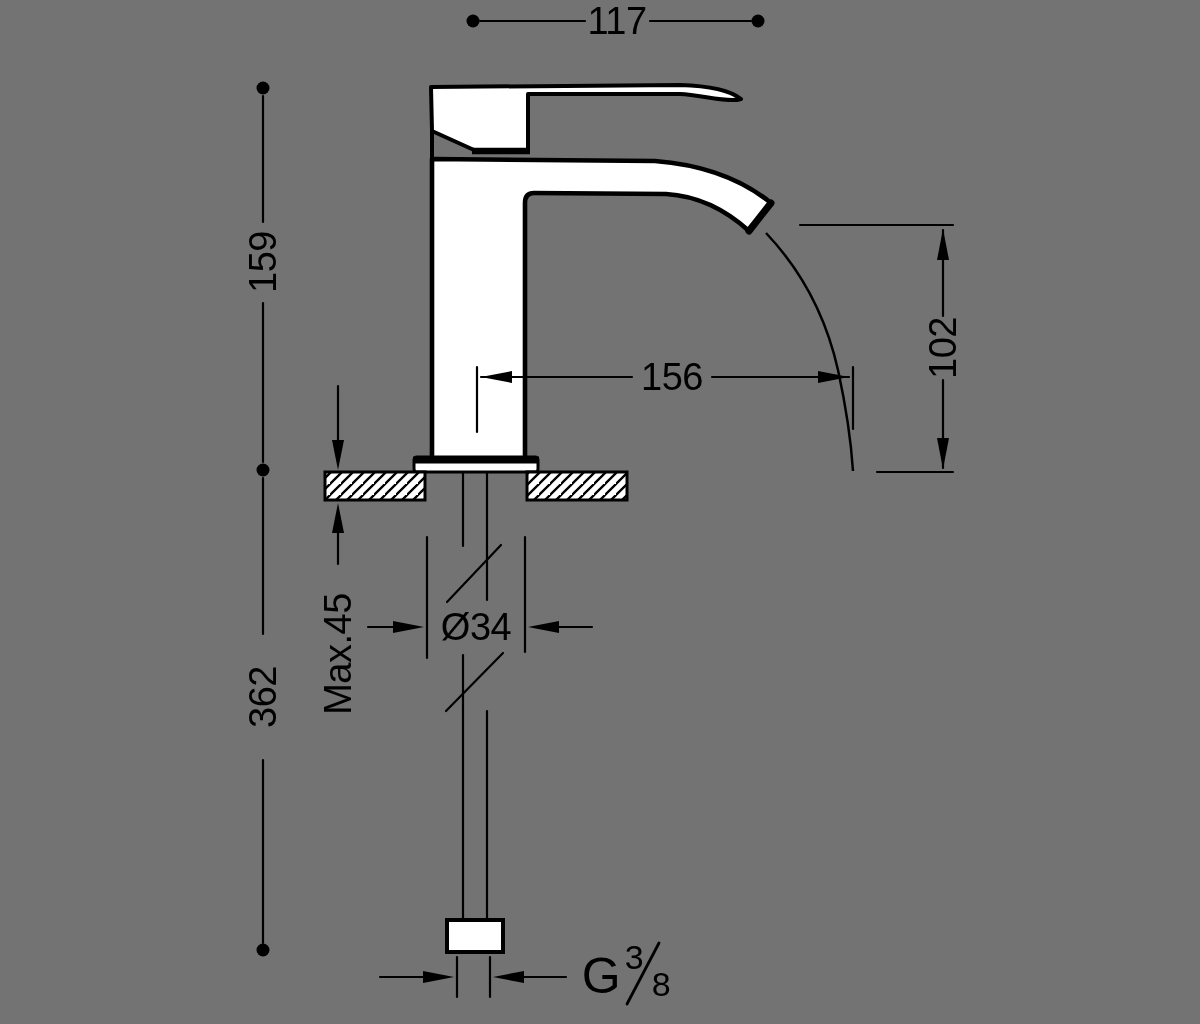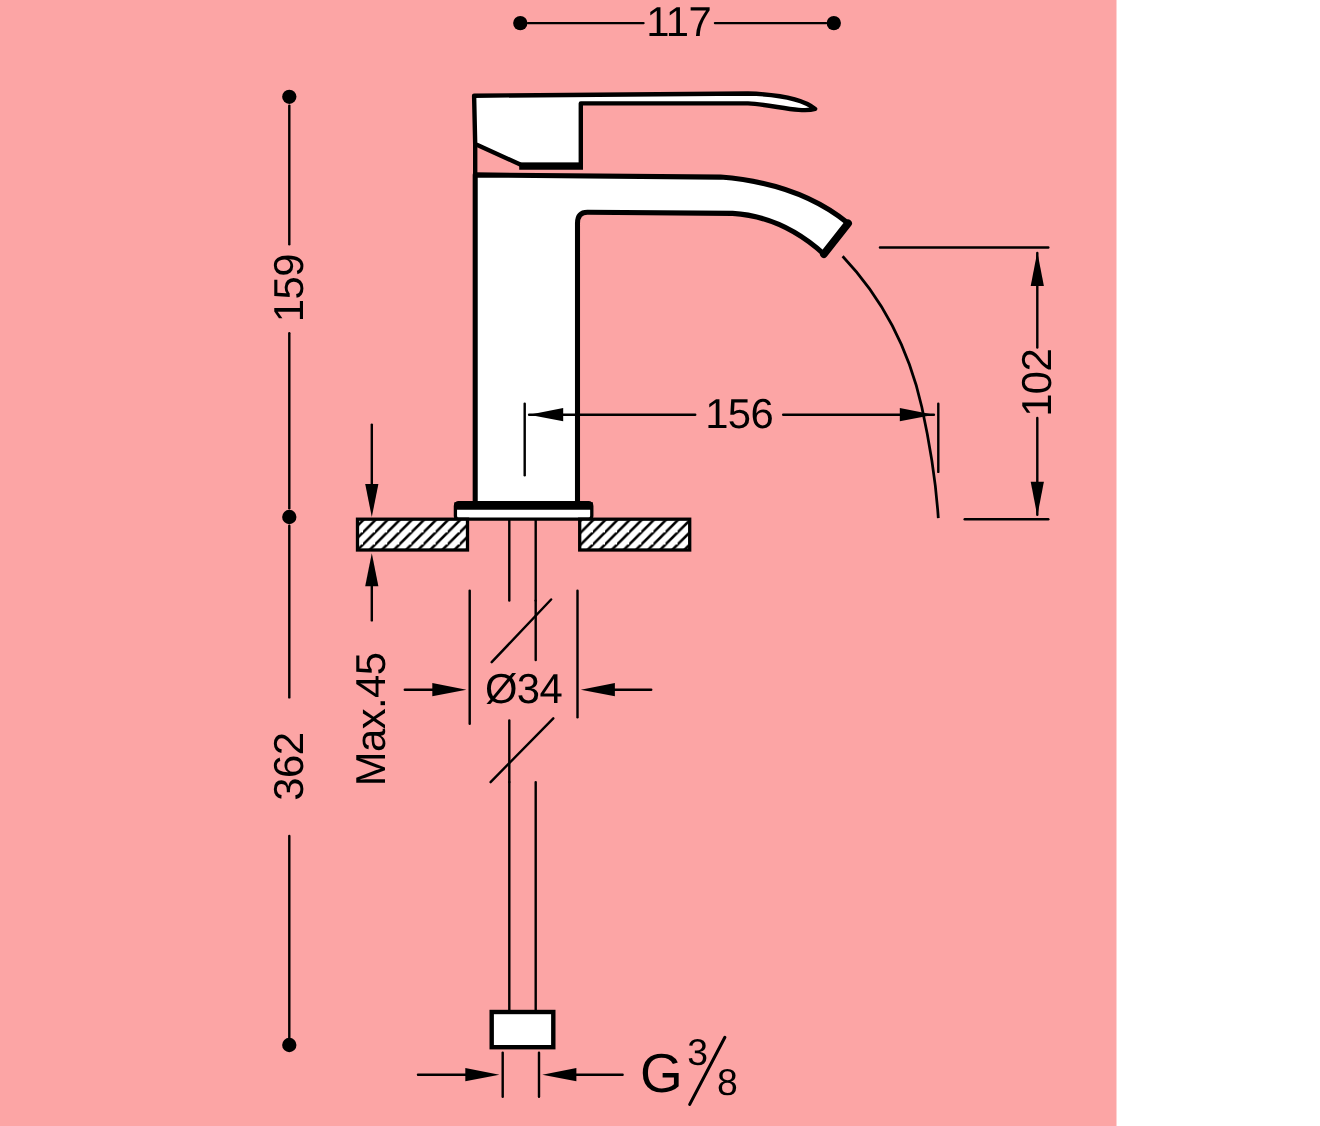--- a/index.html
+++ b/index.html
@@ -1,16 +1,16 @@
 <!DOCTYPE html>
 <html><head>
 <meta charset="utf-8">
 <style>
   html,body{margin:0;padding:0;background:#ffffff;}
-  #stage{position:relative;width:1015px;height:1024px;background:#fca5a5;overflow:hidden;}
+  #stage{position:relative;width:1200px;height:1024px;background:#737373;overflow:hidden;}
   svg{position:absolute;left:0;top:0;}
   text{font-family:"Liberation Sans", sans-serif;fill:#000000;letter-spacing:-0.5px;}
   .dim-text{font-size:38px;}
   .thread-main{font-size:50px;}
   .thread-frac{font-size:34px;}
   .outline{fill:#ffffff;stroke:#000000;stroke-linejoin:round;stroke-linecap:round;}
   .thin{fill:none;stroke:#000000;stroke-width:2.2;stroke-linecap:round;}
   .arrow{fill:#000000;stroke:none;}
   .dot{fill:#000000;stroke:none;}
 </style>

